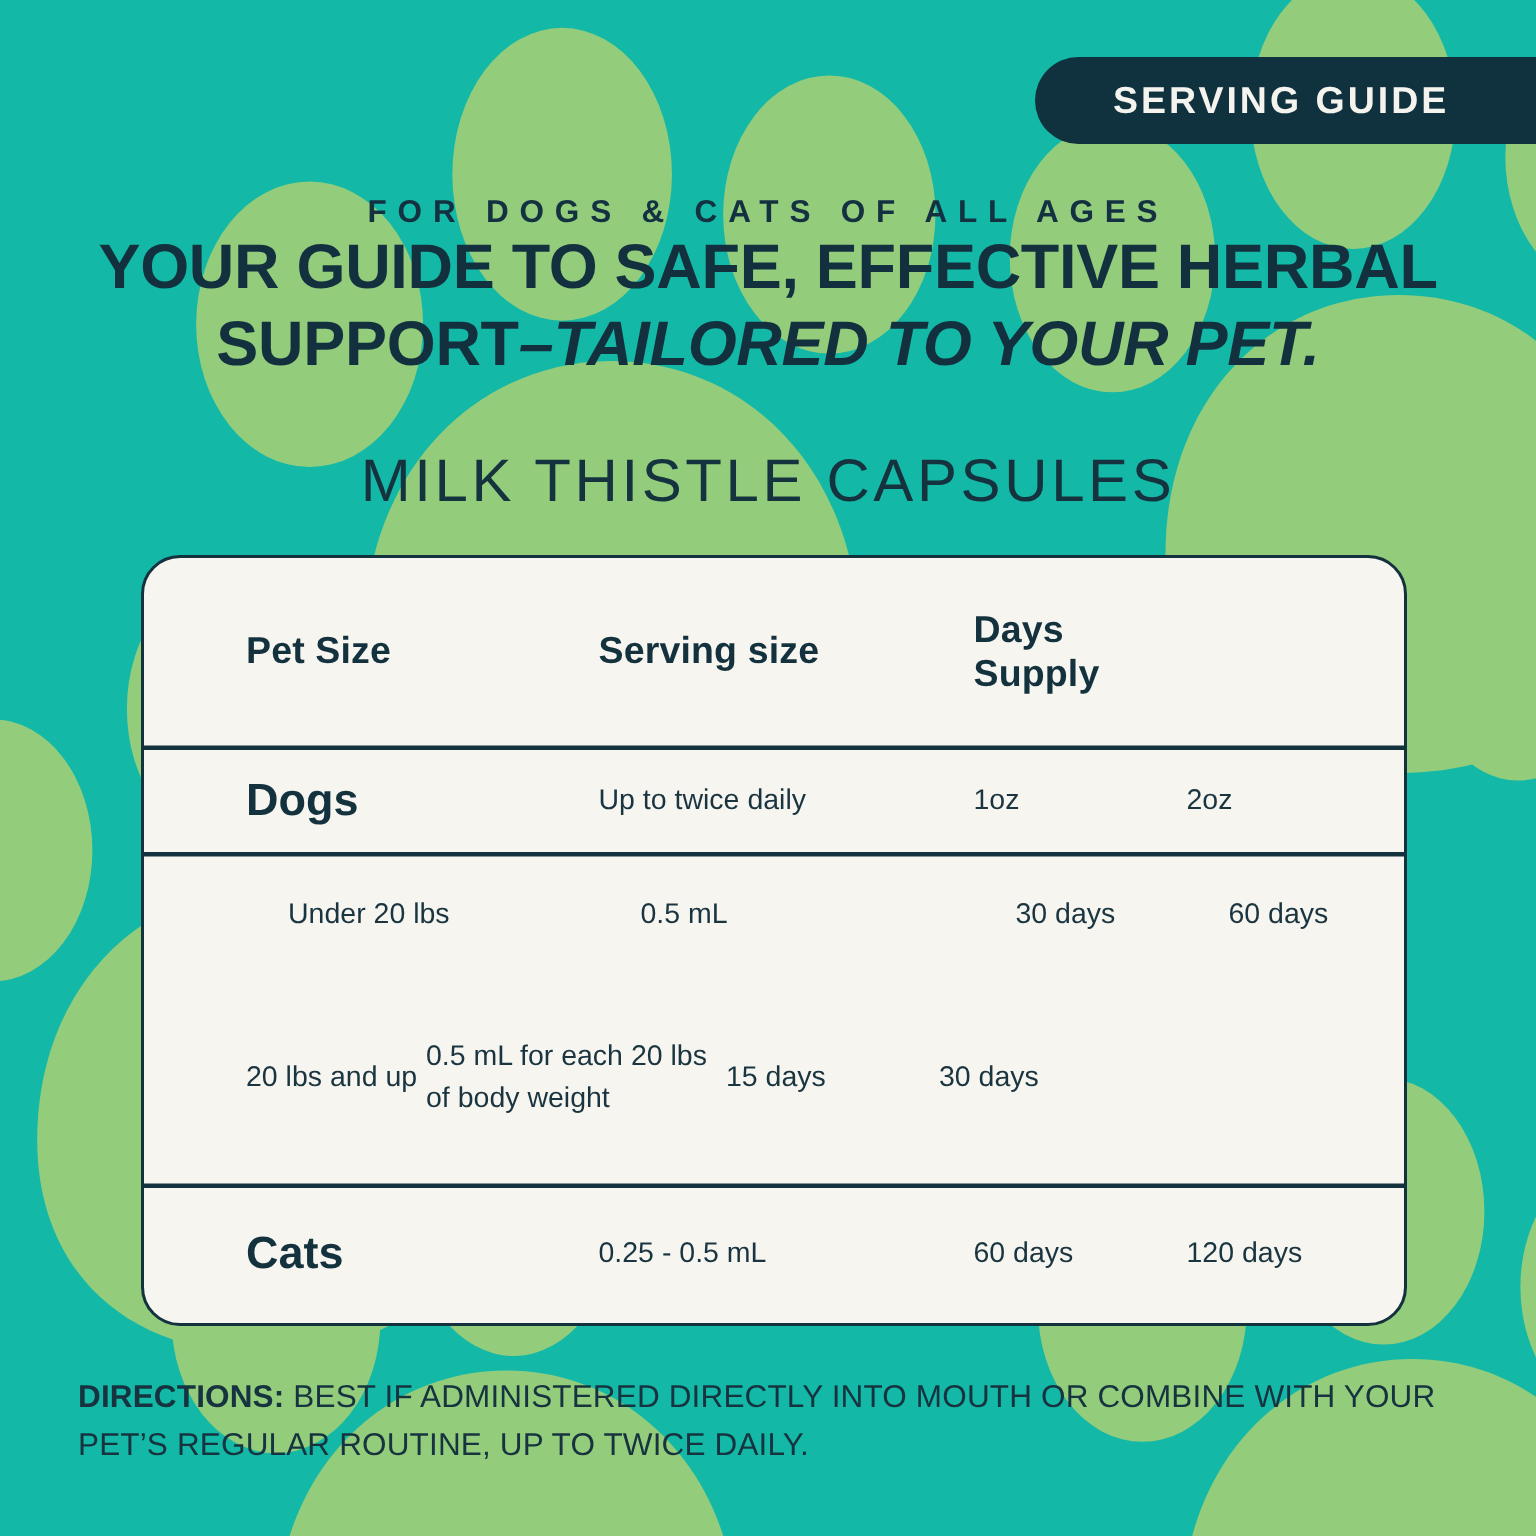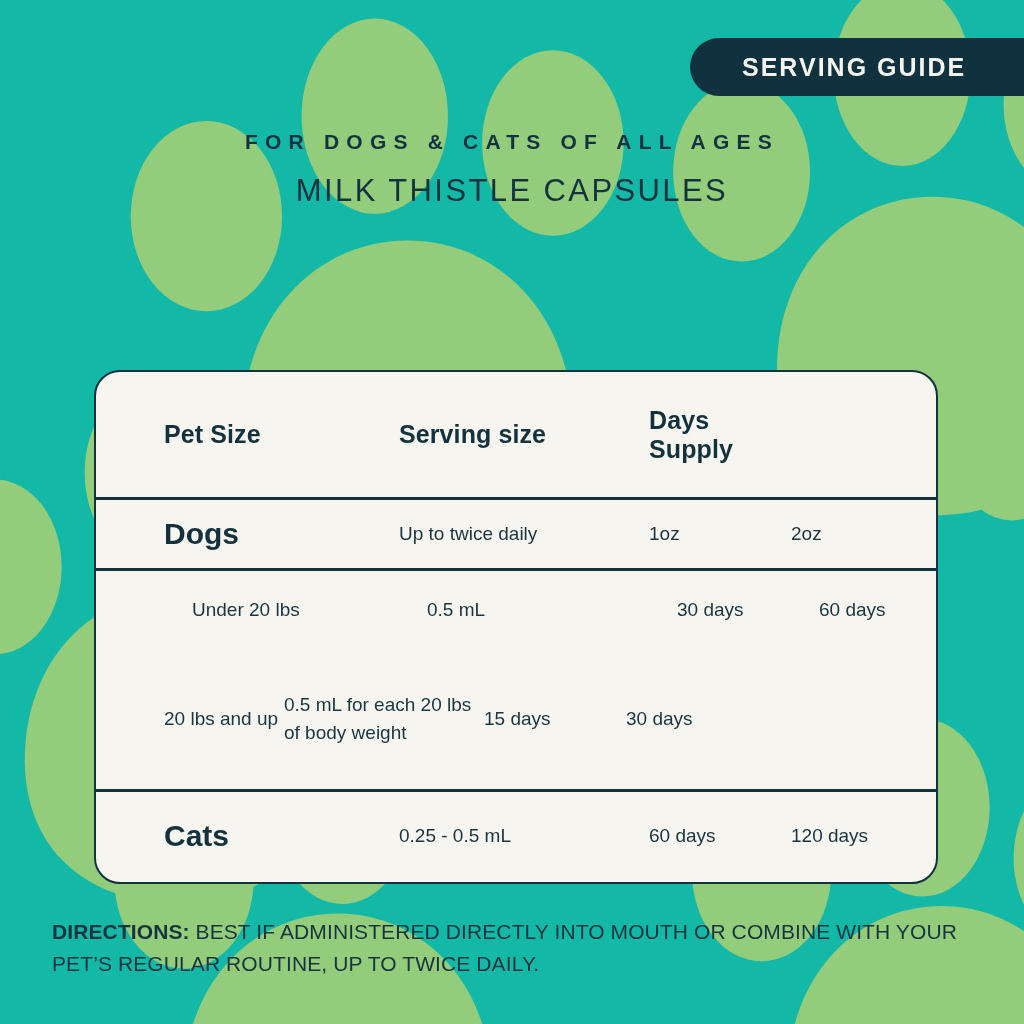--- a/index.html
+++ b/index.html
@@ -75,24 +75,24 @@
     font-weight: bold;
     line-height: 1.21;
     letter-spacing: -0.2px;
     padding: 0 34px;
   }
   .headline .ital {
     font-style: italic;
   }
   .product-name {
     color: #15323f;
-    font-size: 31px;
+    font-size: 40px;
     font-weight: 400;
     letter-spacing: 2.4px;
-    margin-top: 20px;
+    margin-top: 44px;
   }
 
   
   #table-card {
     position: absolute;
     left: 94px;
     top: 370px;
     width: 844px;
     height: 514px;
     background: #f6f5f0;
@@ -227,20 +227,24 @@
       </g>
     </g>
   </svg>
 
   <div id="badge">
     <span class="badge-text">SERVING GUIDE</span>
   </div>
 
   <div id="headline-block">
     <div class="eyebrow">FOR DOGS &amp; CATS OF ALL AGES</div>
+    <div class="headline">
+      <span>YOUR GUIDE TO SAFE, EFFECTIVE HERBAL</span><br>
+      <span>SUPPORT</span><span class="ital">–TAILORED TO YOUR PET.</span>
+    </div>
     <div class="product-name">MILK THISTLE CAPSULES</div>
   </div>
 
   <div id="table-card">
 
     <div class="trow" id="header-row">
       <div class="hcell c1">Pet Size</div>
       <div class="hcell c2">Serving size</div>
       <div class="hcell c3">Days Supply</div>
       <div class="hcell c4"></div>

